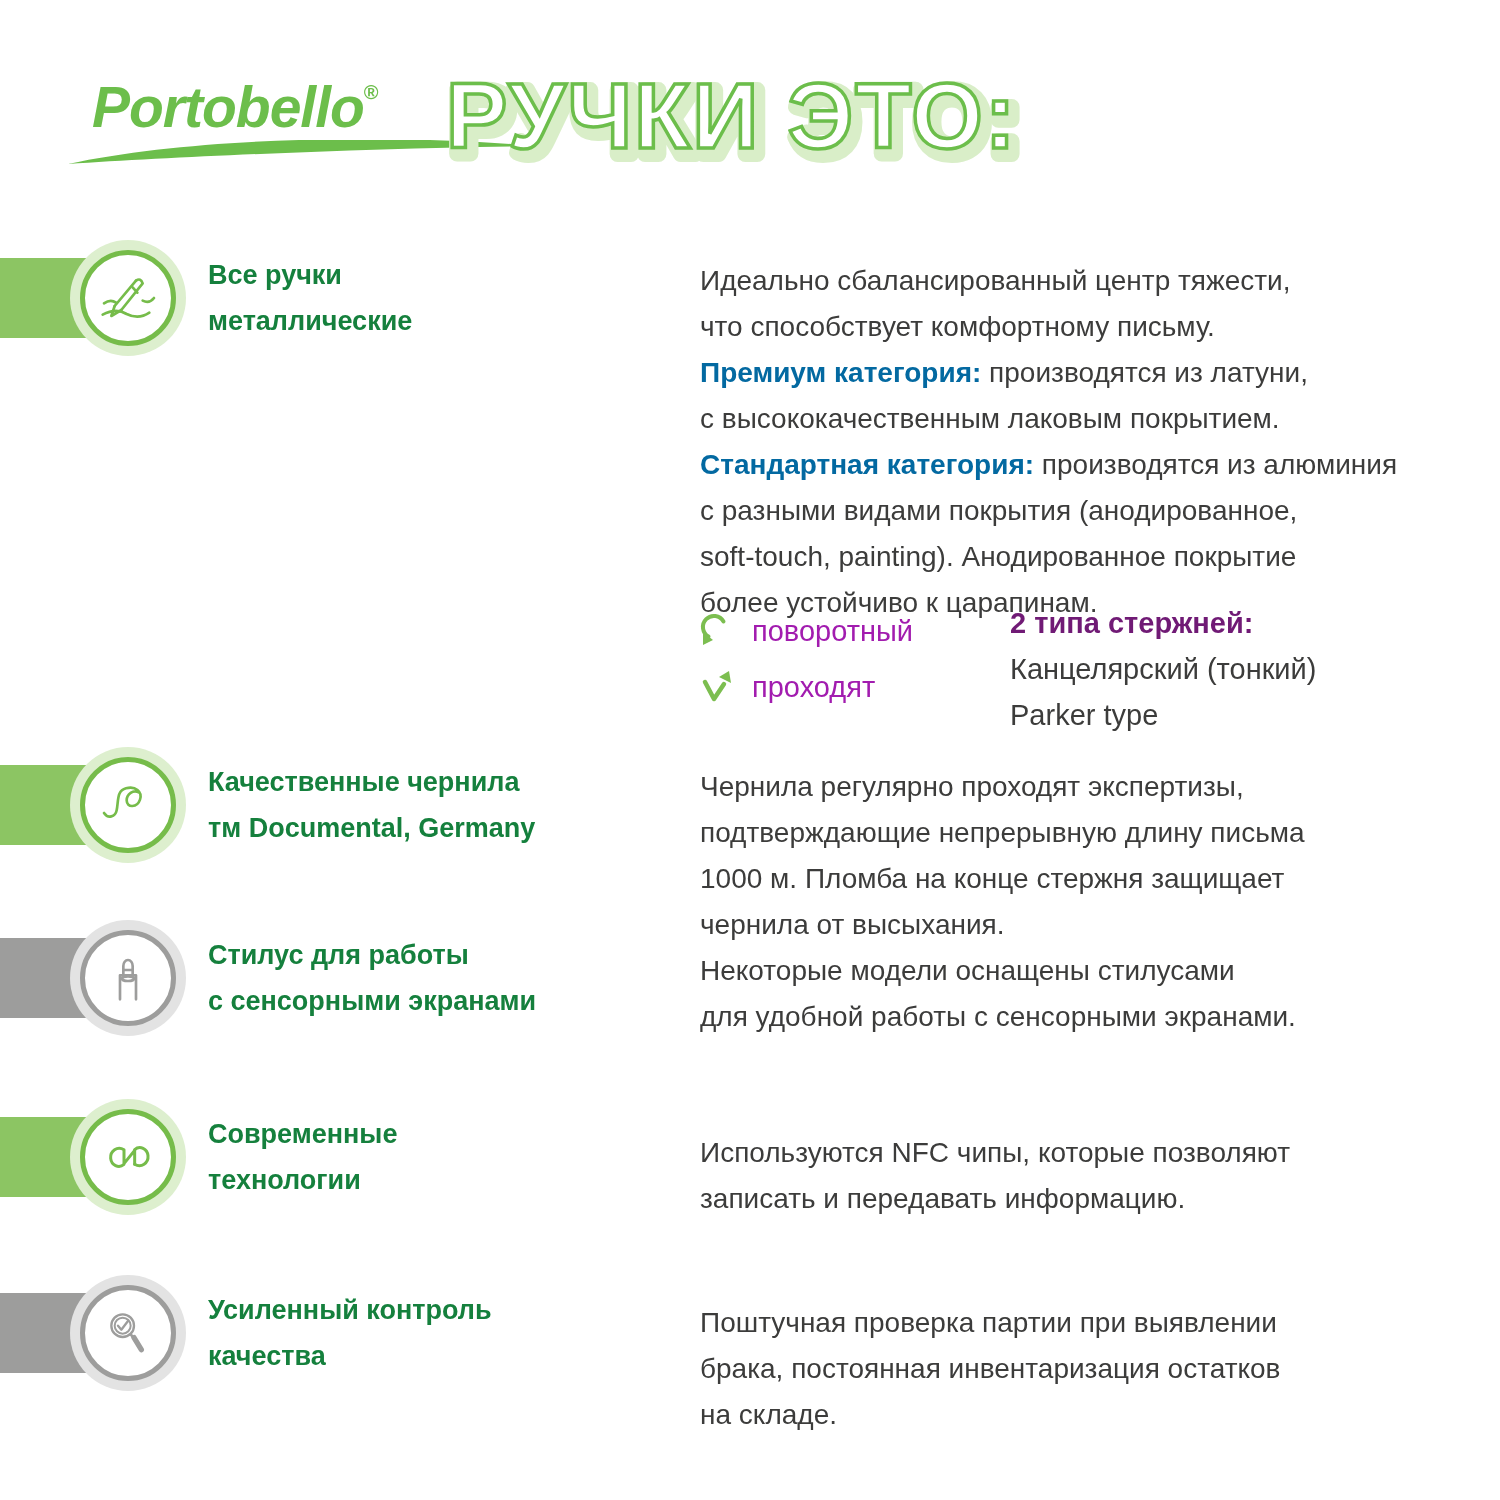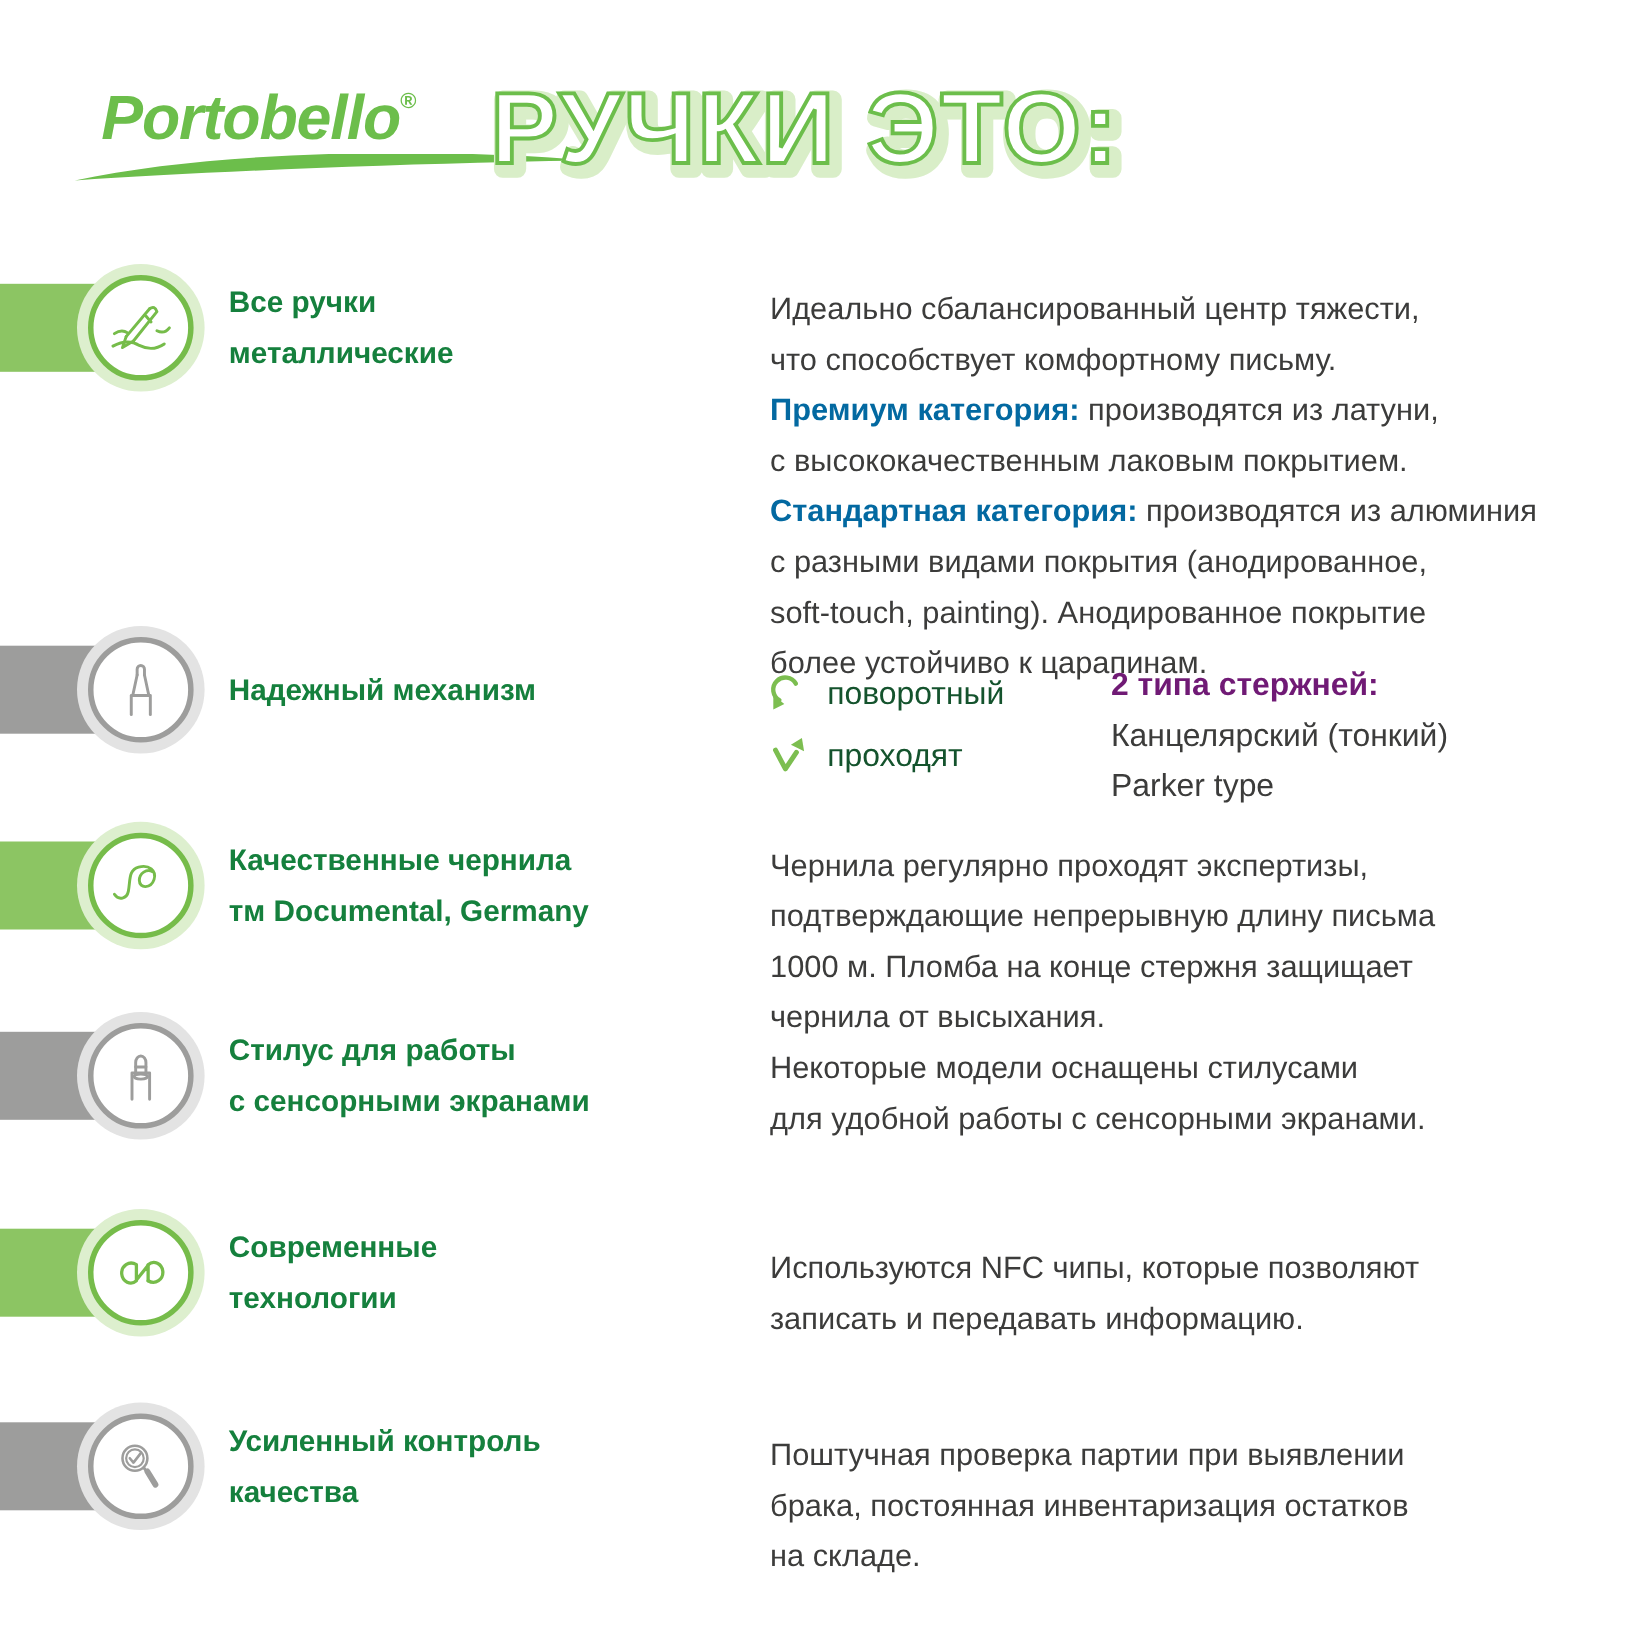--- a/index.html
+++ b/index.html
@@ -33,21 +33,21 @@
   .title{position:absolute;left:208px;top:0;height:180px;display:flex;align-items:center;
          font-size:27px;font-weight:bold;line-height:46px;color:#15803d;white-space:pre-line;}
 
   
   .desc{position:absolute;left:700px;width:800px;margin:0;font-size:28px;line-height:46px;
         color:#3c3c3b;white-space:pre-line;}
   .b{font-weight:bold;color:#0369a1;}
 
   .mech{position:absolute;left:700px;top:608px;}
   .mech-item{display:flex;align-items:center;gap:16px;height:46px;margin-bottom:10px;
-             font-size:29px;color:#14532d;}
+             font-size:29px;color:#a21caf;}
   .refills{position:absolute;left:1010px;top:600px;font-size:29px;line-height:46px;color:#3c3c3b;}
   .refills-title{font-weight:bold;color:#701a75;}
   .refills-items{white-space:pre-line;}
 
   svg{display:block;}
 </style>
 </head>
 <body>
 
 <div class="page">
@@ -83,35 +83,20 @@
   </div>
   <p class="desc" style="top:258px"><span>Идеально сбалансированный центр тяжести,
 что способствует комфортному письму.
 </span><span class="b">Премиум категория:</span><span> производятся из латуни,
 с высококачественным лаковым покрытием.
 </span><span class="b">Стандартная категория:</span><span> производятся из алюминия
 с разными видами покрытия (анодированное,
 soft-touch, painting). Анодированное покрытие
 более устойчиво к царапинам.</span></p>
 
-  <div class="row gray" style="top:537px">
-    <div class="band"></div>
-    <div class="halo"></div>
-    <div class="circle">
-      <svg width="64" height="64" viewBox="0 0 96 96" fill="none" stroke="#9d9d9c" stroke-width="4" stroke-linecap="round" stroke-linejoin="round">
-        <path d="M43 28 V20 a5 5 0 0 1 10 0 V28"></path>
-        <path d="M43 28 L37 56"></path>
-        <path d="M53 28 L59 56"></path>
-        <path d="M37 56 H59"></path>
-        <path d="M35 56 V82"></path>
-        <path d="M61 56 V82"></path>
-      </svg>
-    </div>
-    <div class="title">Надежный механизм</div>
-  </div>
   <div class="mech">
     <div class="mech-item">
       <svg width="36" height="36" viewBox="0 0 36 36">
         <path d="M23.5 8.5 A11 11 0 1 0 8.5 23.5" fill="none" stroke="#7cbe50" stroke-width="4" stroke-linecap="round"></path>
         <polygon points="3,19 13,27 3,32" fill="#7cbe50"></polygon>
       </svg>
       <span>поворотный</span>
     </div>
     <div class="mech-item">
       <svg width="36" height="36" viewBox="0 0 36 36">

